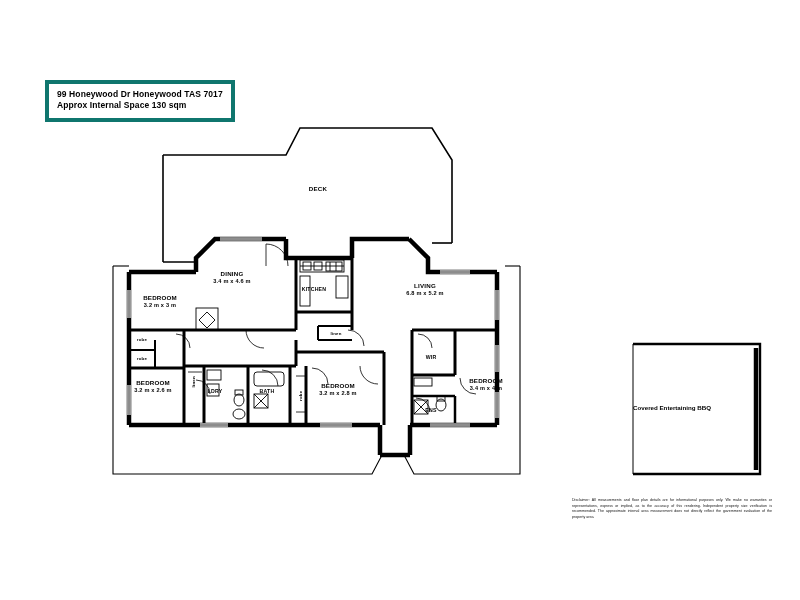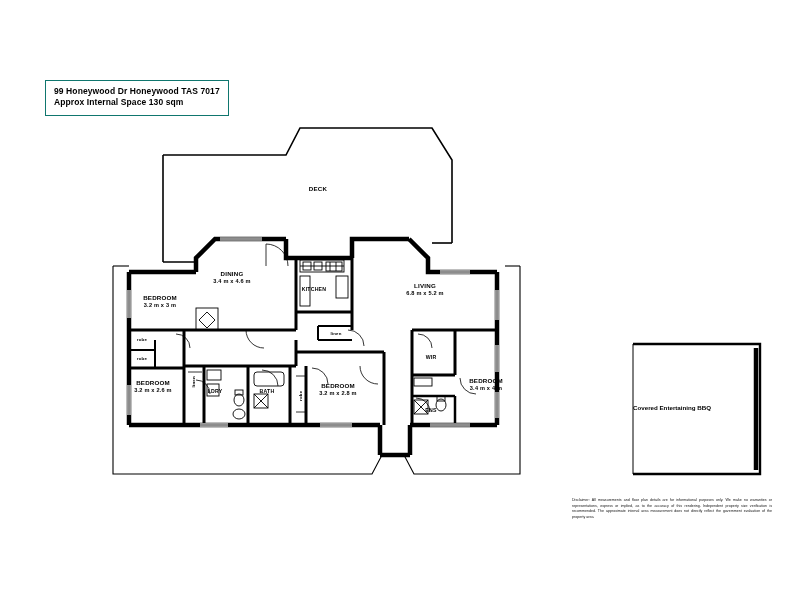--- a/index.html
+++ b/index.html
@@ -5,21 +5,21 @@
   html,body{margin:0;padding:0;}
   body{
     width:800px;height:600px;background:#ffffff;
     font-family:"Liberation Sans", sans-serif;
     color:#000;position:relative;overflow:hidden;
   }
   #plan{position:absolute;left:0;top:0;width:800px;height:600px;}
 
   .title-box{
     position:absolute;left:45px;top:80px;
-    border:1px solid #0f766e;background:#fff;
+    border:4px solid #0f766e;background:#fff;
     padding:5px 8px 6px 8px;
     line-height:1.35;
   }
   .title-box .l1,.title-box .l2{
     font-size:8.5px;font-weight:bold;letter-spacing:0.1px;white-space:nowrap;
   }
 
   .lbl{
     position:absolute;text-align:center;line-height:1.25;
     font-weight:bold;letter-spacing:0.2px;

